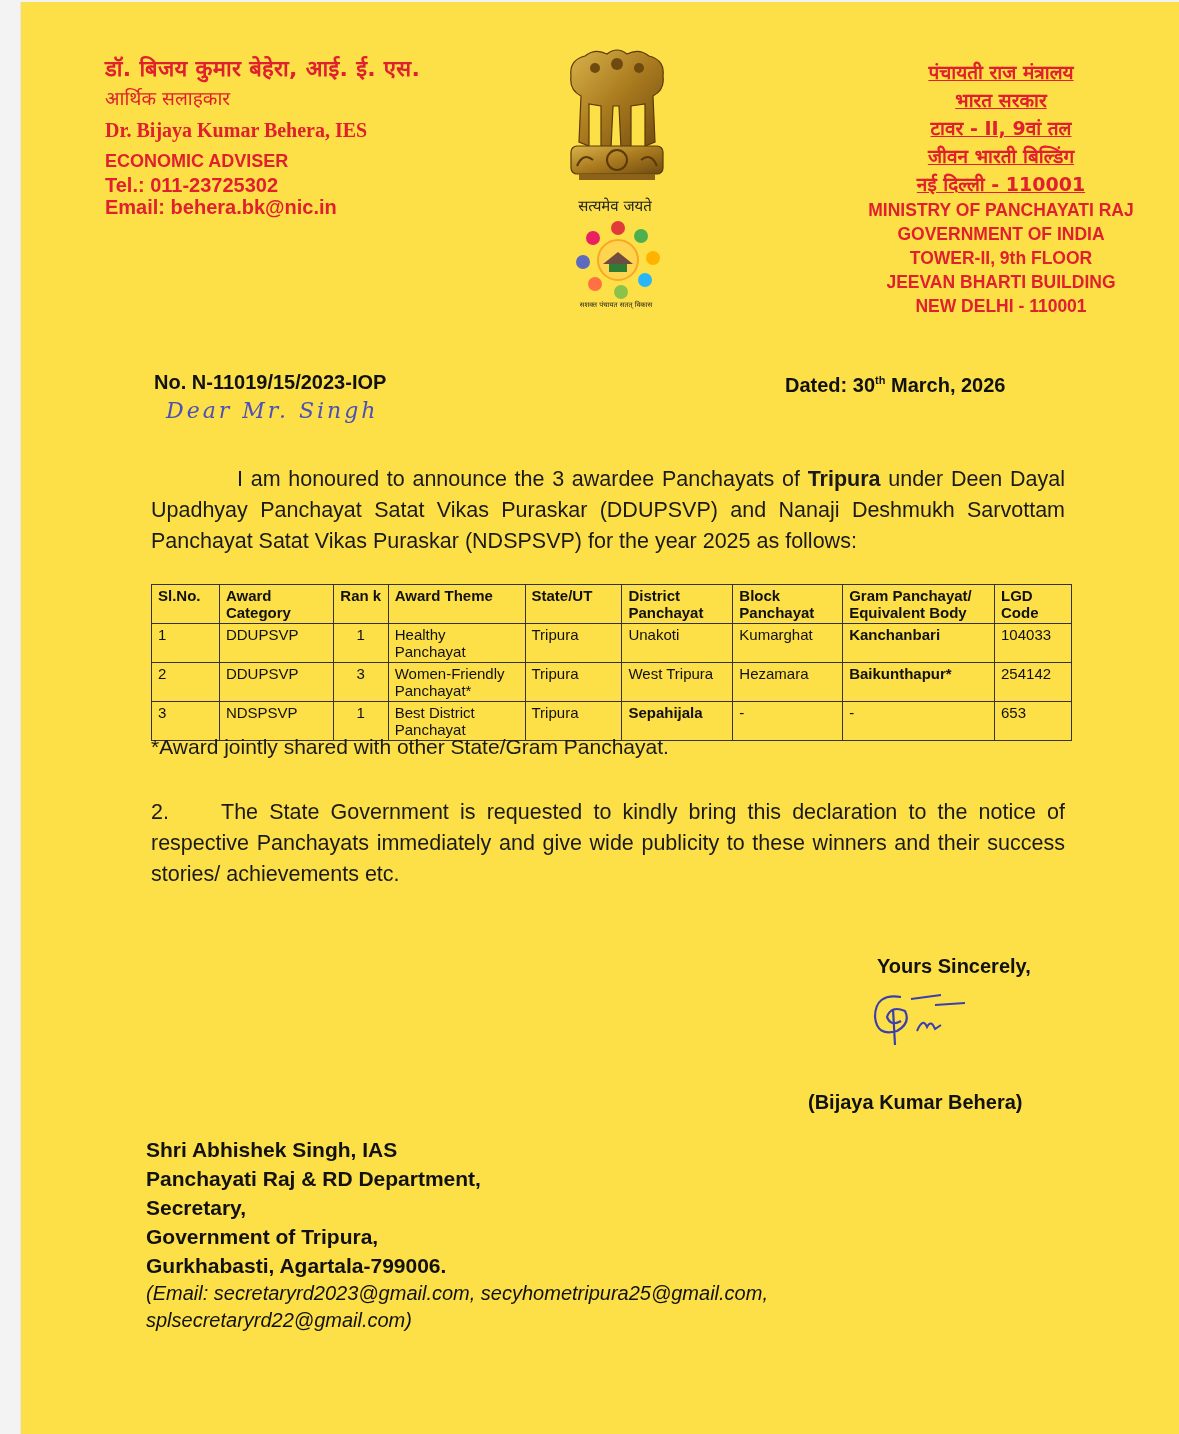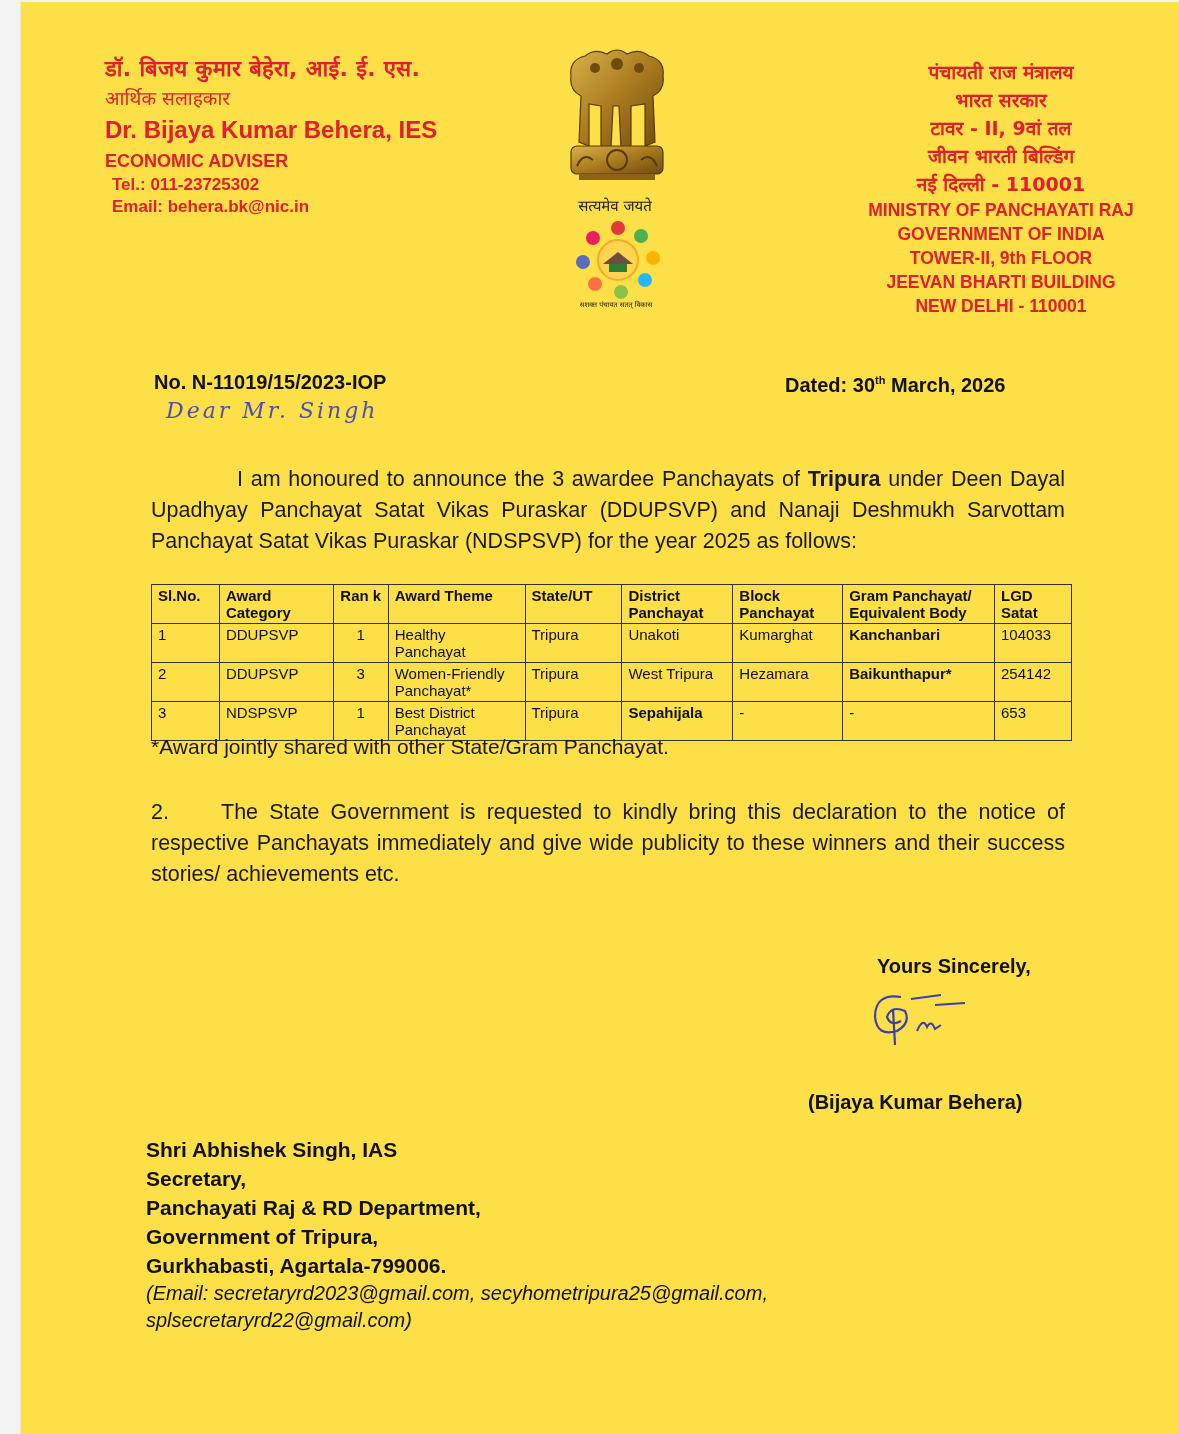--- a/index.html
+++ b/index.html
@@ -9,33 +9,33 @@
     font-family:"Liberation Sans", sans-serif;
   }
   .page {
     position:absolute; left:20px; top:2px; width:1168px; height:1432px;
     background:#fde047; border-left:1px solid #e6e6e6; border-right:4px solid #a3a3a3;
   }
   .red { color:#e0202e; font-weight:bold; }
   .lh-left { position:absolute; left:84px; top:52px; }
   .lh-left .hin1 { font-family:"DejaVu Sans", sans-serif; font-size:22px; line-height:30px; letter-spacing:0.3px; }
   .lh-left .hin2 { font-family:"DejaVu Sans", sans-serif; font-size:19px; line-height:28px; font-weight:normal; }
-  .lh-left .en1 { font-size:24px; line-height:36px; }
+  .lh-left .en1 { font-size:20px; line-height:36px;font-family:Liberation Serif, serif; }
   .lh-left .en2 { font-size:18px; line-height:26px; }
-  .lh-left .en3 { font-size:17px; line-height:22px;margin-left:7px; }
+  .lh-left .en3 { font-size:20px; line-height:22px; }
 
   .emblem { position:absolute; left:540px; top:44px; width:112px; height:150px; }
   .motto { position:absolute; left:524px; top:193px; width:140px; text-align:center;
     font-family:"DejaVu Serif", serif; font-size:15px; color:#222; }
   .swach { position:absolute; left:552px; top:218px; width:90px; height:80px; }
   .swach-caption { position:absolute; left:520px; top:298px; width:150px; text-align:center;
     font-family:"DejaVu Sans", sans-serif; font-size:7px; color:#222; }
 
   .lh-right { position:absolute; left:820px; top:56px; width:320px; text-align:center; }
-  .lh-right .hin { font-family:"DejaVu Sans", sans-serif; font-size:19px; line-height:28px; font-weight:bold; }
+  .lh-right .hin { font-family:"DejaVu Sans", sans-serif; font-size:19px; line-height:28px; font-weight:bold;text-decoration:underline; }
   .lh-right .en { font-size:17.5px; line-height:24px; }
 
   .ref { position:absolute; left:133px; top:369px; font-size:20px; font-weight:bold; color:#111; }
   .dated { position:absolute; left:764px; top:372px; font-size:20px; font-weight:bold; color:#111; }
   .dated sup { font-size:11px;margin-top:8px; }
   .salut { position:absolute; left:145px; top:396px; font-family:"DejaVu Serif", serif;
     font-style:italic; font-size:22px; color:#4b4fb8; letter-spacing:3px; }
 
   .para { position:absolute; left:130px; width:914px; font-size:21.5px; line-height:31px; color:#1a1a1a; text-align:justify; }
   .para1 { top:462px; text-indent:86px; }
@@ -144,21 +144,21 @@
     <tbody>
         <tr>
       <th>Sl.No.</th>
       <th>Award Category</th>
       <th class="c-center">Ran k</th>
       <th>Award Theme</th>
       <th>State/UT</th>
       <th>District Panchayat</th>
       <th>Block Panchayat</th>
       <th>Gram Panchayat/ Equivalent Body</th>
-      <th>LGD Satat</th>
+      <th>LGD Code</th>
     </tr>
     <tr>
       <td>1</td>
       <td>DDUPSVP</td>
       <td class="c-center">1</td>
       <td>Healthy Panchayat</td>
       <td>Tripura</td>
       <td>Unakoti</td>
       <td>Kumarghat</td>
       <td class="bold">Kanchanbari</td>
@@ -195,21 +195,21 @@
 
   <div class="sincerely">Yours Sincerely,</div>
   <svg class="signature" viewBox="0 0 140 60">
     <path d="M40 10 Q14 6 14 30 Q16 50 36 44 Q50 36 44 24 Q30 18 26 30 Q30 40 40 34 M32 22 L34 58" stroke="#3a3fb0" stroke-width="2.2" fill="none"></path>
     <path d="M50 12 L80 8 M74 18 L104 16 M56 44 Q62 30 66 40 Q70 32 74 42 L80 38" stroke="#3a3fb0" stroke-width="2" fill="none"></path>
   </svg>
   <div class="signame">(Bijaya Kumar Behera)</div>
 
   <div class="addr">
     <div>Shri Abhishek Singh, IAS</div>
+    <div>Panchayati Raj &amp; RD Department,</div>
     <div>Secretary,</div>
-    <div>Panchayati Raj &amp; RD Department,</div>
     <div>Government of Tripura,</div>
     <div>Gurkhabasti, Agartala-799006.</div>
     <div class="emails">(Email: secretaryrd2023@gmail.com, secyhometripura25@gmail.com,</div>
     <div class="emails">splsecretaryrd22@gmail.com)</div>
   </div>
 
 </div>
 
 </body></html>

